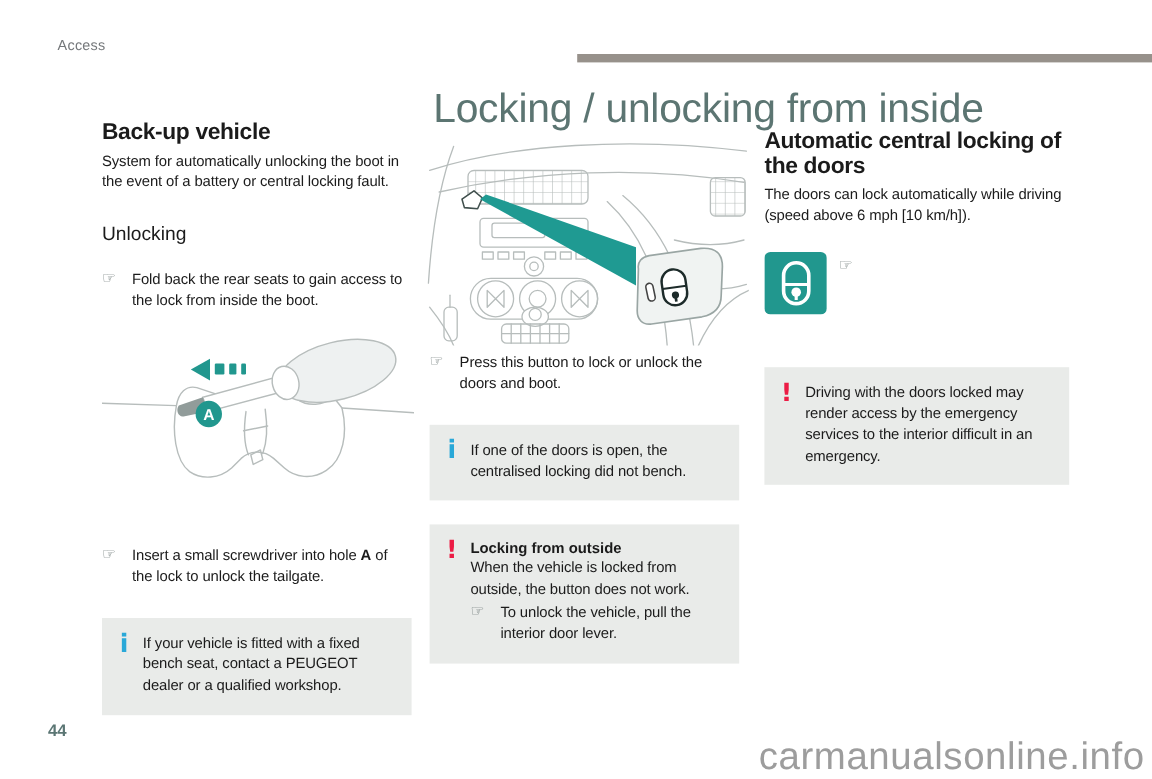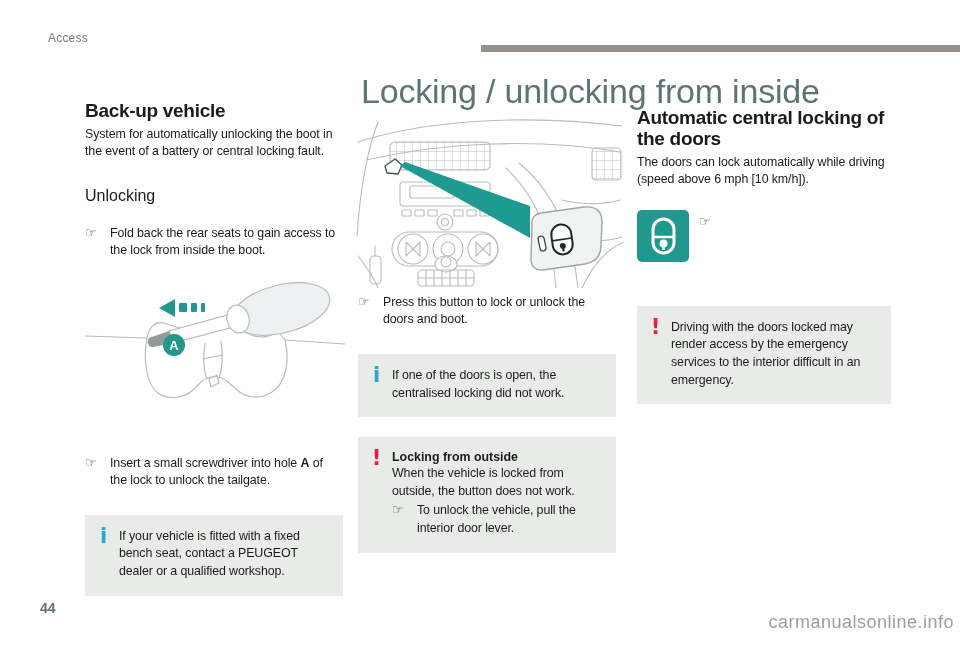--- a/index.html
+++ b/index.html
@@ -8,21 +8,21 @@
     background:#ffffff;color:#1b1b1b;
     font-family:"Liberation Sans", sans-serif;
   }
   .access{position:absolute;left:48px;top:31px;font-size:12px;color:#74777a;letter-spacing:.2px;}
   .topbar{position:absolute;left:481px;top:45px;width:479px;height:7px;background:#97918b;}
   .main-title{
     position:absolute;left:361px;top:72px;margin:0;
     font-size:34px;font-weight:400;color:#5c7572;letter-spacing:-.2px;white-space:nowrap;
   }
   .pagenum{position:absolute;left:40px;top:600px;font-size:14px;font-weight:700;color:#5b7674;}
-  .watermark{position:absolute;right:6px;top:612px;font-size:18px;color:#9d9d9d;letter-spacing:.5px;}
+  .watermark{position:absolute;right:6px;top:612px;font-size:32px;color:#9d9d9d;letter-spacing:.5px;}
 
   .col{position:absolute;display:flex;flex-direction:column;}
   .col-left{left:85px;top:101px;width:258px;}
   .col-center{left:358px;top:106px;width:258px;}
   .col-right{left:637px;top:108px;width:254px;}
 
   h2.sec{margin:0 0 4px;font-size:19px;font-weight:700;letter-spacing:-.3px;line-height:1.1;}
   h3.sub{margin:27px 0 10px;font-size:16px;font-weight:400;}
   p.body{margin:0;font-size:12.4px;line-height:1.37;letter-spacing:-.1px;}
 
@@ -173,21 +173,21 @@
     </svg>
 
     <div class="step mt6">
       <span class="bullet">☞</span>
       <p>Press this button to lock or unlock the doors and boot.</p>
     </div>
 
     <div class="note info mt26">
       <span class="nicon">i</span>
       <div class="ntext">
-          <p>If one of the doors is open, the centralised locking did not work.</p>
+          <p>If one of the doors is open, the centralised locking did not bench.</p>
         </div>
     </div>
 
     <div class="note warn mt20">
       <span class="nicon">!</span>
       <div class="ntext">
         <h4>Locking from outside</h4>
         <p>When the vehicle is locked from outside, the button does not work.</p>
         <div class="step tight">
           <span class="bullet">☞</span>

